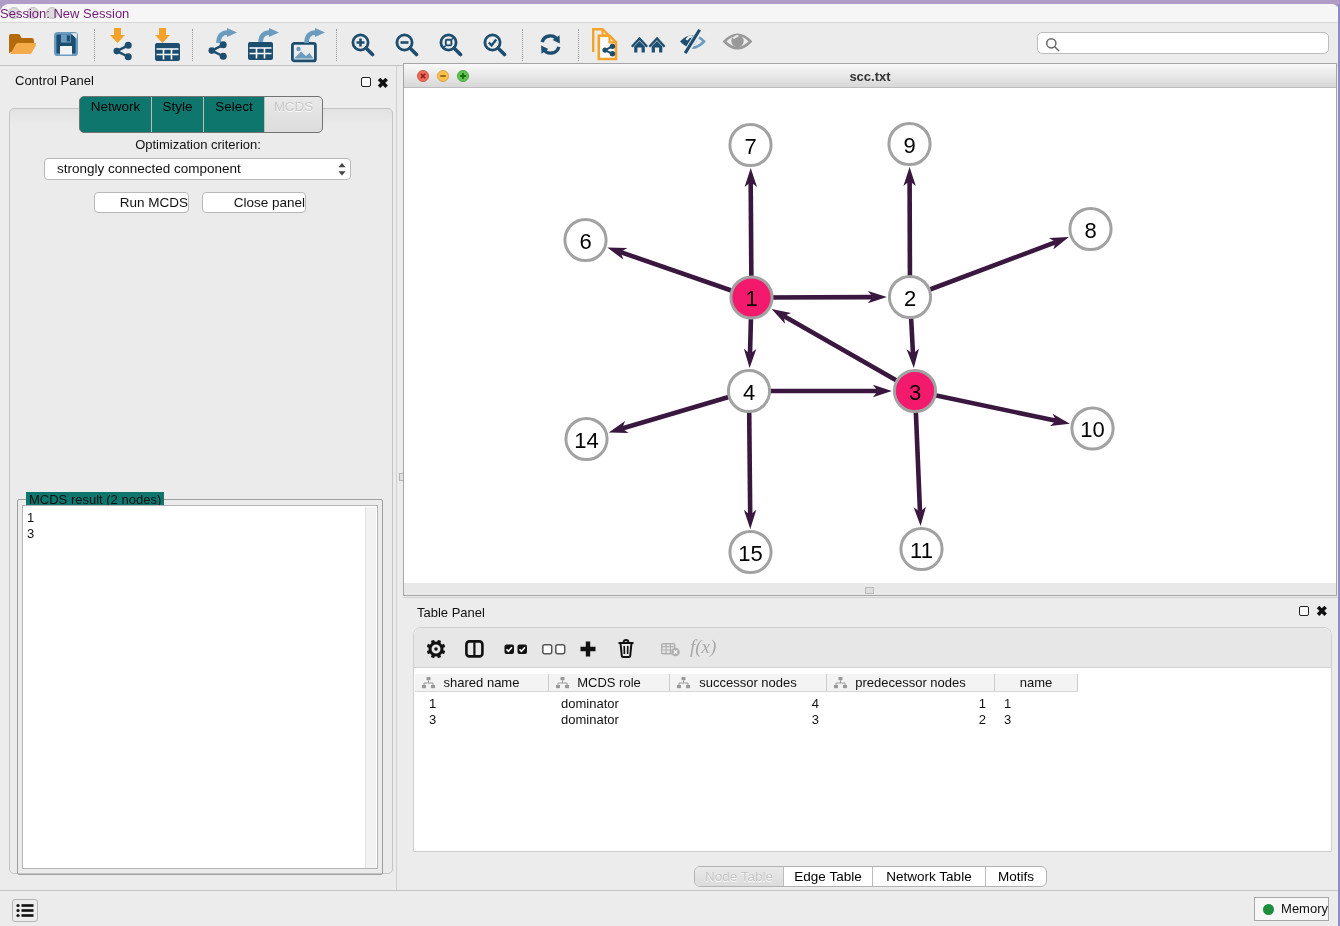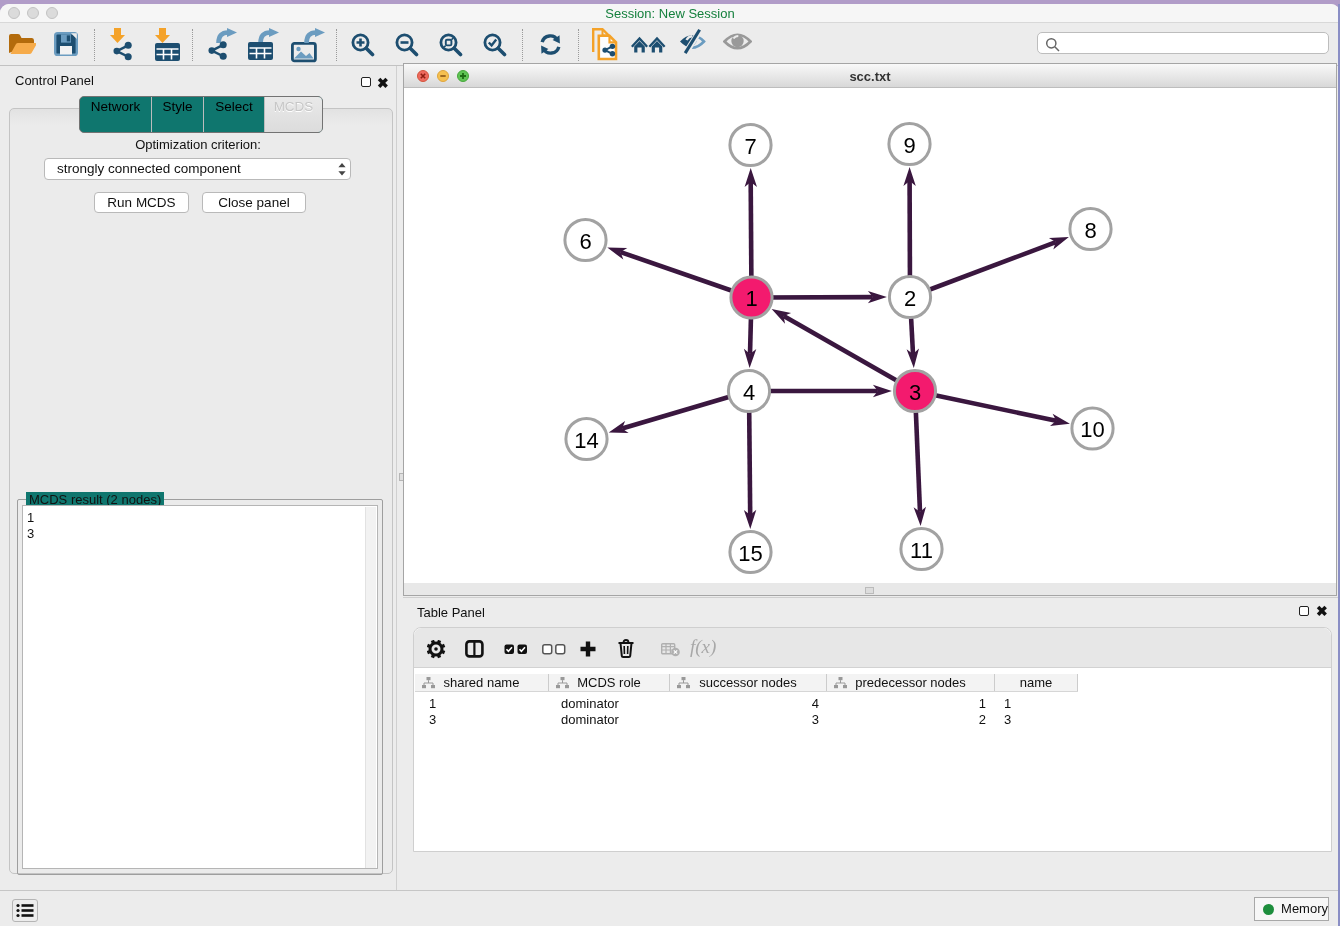--- a/index.html
+++ b/index.html
@@ -1,35 +1,35 @@
 <!DOCTYPE html>
 <html><head><meta charset="utf-8"><style>
 *{margin:0;padding:0;box-sizing:border-box}
 html,body{width:1340px;height:926px;overflow:hidden;background:#b19cc8;font-family:"Liberation Sans",sans-serif;}
 #win{position:absolute;left:0;top:4px;width:1340px;height:922px;background:#ececec;border-radius:9px 9px 0 0;}
 #titlebar{position:absolute;left:0;top:0;width:100%;height:19px;background:#f6f6f6;border-radius:9px 9px 0 0;border-bottom:1px solid #d8d8d8}
 .tl{position:absolute;top:3px;width:12px;height:12px;border-radius:50%;background:#dbdbdb;border:1px solid #c3c3c3}
-#wtitle{position:absolute;top:2px;left:0;width:100%;text-align:center;font-size:13px;color:#15803d}
+#wtitle{position:absolute;top:2px;left:0;width:100%;font-size:13px;color:#701a75}
 #toolbar{position:absolute;left:0;top:20px;width:100%;height:42px;background:#ececec;border-bottom:1px solid #c2c2c2}
 .sep{position:absolute;top:5px;height:32px;width:1px;border-left:1px dotted #9a9a9a}
 .ticon{position:absolute;top:0}
 #searchbox{position:absolute;left:1037px;top:8px;width:292px;height:22px;background:#fff;border:1px solid #bdbdbd;border-radius:5px}
 
 #cpanel{position:absolute;left:0;top:62px;width:397px;height:824px;background:#ececec;border-right:1px solid #d0d0d0}
 #cphead{position:absolute;left:15px;top:7px;font-size:13px;color:#111}
 .winbtn-sq{position:absolute;width:10px;height:10px;border:1.6px solid #222;border-radius:2px;background:#fff}
 .winbtn-x{position:absolute;font-size:14px;font-weight:bold;color:#111;line-height:12px}
 #tabpane{position:absolute;left:9px;top:42px;width:384px;height:766px;border:1px solid #c4c4c4;border-radius:5px;background:linear-gradient(#e2e2e2,#ebebeb 16px)}
 .tabgrp{position:absolute;display:flex;height:37px;border:1px solid #737373;border-radius:5px;background:#0f766e;overflow:hidden}
 .tabgrp .tab{font-size:13.5px;color:#000;text-align:center;line-height:20px;border-right:1px solid #bcbcbc}
 .tabgrp .tab:last-child{border-right:none}
 .tab.gray{background:linear-gradient(#e9e9e9,#dcdcdc);color:#c6c6c6;text-shadow:0 1px 0 #fff}
 #opt-label{position:absolute;left:0;top:71px;width:100%;text-align:center;font-size:13px;color:#111}
 #dropdown{position:absolute;left:44px;top:92px;width:307px;height:22px;background:#fff;border:1px solid #b9b9b9;border-radius:4px;font-size:13.5px;color:#111;line-height:20px;padding-left:12px}
-.btn{position:absolute;height:21px;background:#fff;border:1px solid #b9b9b9;border-radius:4px;font-size:13.5px;color:#111;text-align:center;line-height:19px}
+.btn{position:absolute;height:21px;background:#fff;border:1px solid #b9b9b9;border-radius:4px;font-size:13.5px;color:#111;text-align:right;line-height:19px}
 #groupbox{position:absolute;left:17px;top:433px;width:366px;height:376px;border:1px solid #9e9e9e;border-radius:2px}
 #grouplabel{position:absolute;left:8px;top:-8px;background:#0f766e;padding:0 3px;font-size:13px;color:#111}
 #resultarea{position:absolute;left:4px;top:5px;right:4px;bottom:5px;background:#fff;border:1px solid #b5b5b5;font-size:13px;color:#111;line-height:16px;padding:4px 0 0 4px}
 #res-scroll{position:absolute;top:1px;right:1px;width:11px;height:361px;background:#f2f2f2;border-left:1px solid #e2e2e2}
 #vhandle{position:absolute;left:399px;top:469px;width:7px;height:8px;background:#e0e0e0;border:1px solid #b5b5b5}
 
 #sccwin{position:absolute;left:403px;top:59px;width:934px;height:533px;border:1px solid #a5a5a5;background:#e8e8e8}
 #scctitle{position:absolute;left:0;top:0;width:100%;height:24px;background:linear-gradient(#f9f9f9,#d8d8d8);border-bottom:1px solid #bdbdbd}
 #scctext{position:absolute;top:5px;left:0;width:100%;text-align:center;font-size:13px;font-weight:bold;color:#333}
 .light{position:absolute;top:6px;width:12px;height:12px;border-radius:50%}
@@ -446,20 +446,26 @@
         </div>
 <div class="trow" style="left:0;top:84px;width:100%">
           <div class="cell" style="left:15px">3</div>
           <div class="cell" style="left:147px">dominator</div>
           <div class="cell" style="left:256px;width:149px;text-align:right">3</div>
           <div class="cell" style="left:413px;width:159px;text-align:right">2</div>
           <div class="cell" style="left:590px">3</div>
         </div>
 
   </div>
+  <div id="btabs">
+   <div class="tab gray" style="width:89px">Node Table</div>
+   <div class="tab" style="width:89px">Edge Table</div>
+   <div class="tab" style="width:113px">Network Table</div>
+   <div class="tab" style="width:60px">Motifs</div>
+  </div>
  </div>
  <div id="statusbar">
   <div id="listbtn">
         <svg width="18" height="15" viewBox="0 0 18 15" style="position:absolute;left:3px;top:3px">
           <g fill="#111">
             <circle cx="2" cy="2.5" r="1.6"></circle>
             <circle cx="2" cy="7.5" r="1.6"></circle>
             <circle cx="2" cy="12.5" r="1.6"></circle>
             <rect x="5.5" y="1.2" width="12" height="2.6"></rect>
             <rect x="5.5" y="6.2" width="12" height="2.6"></rect>

